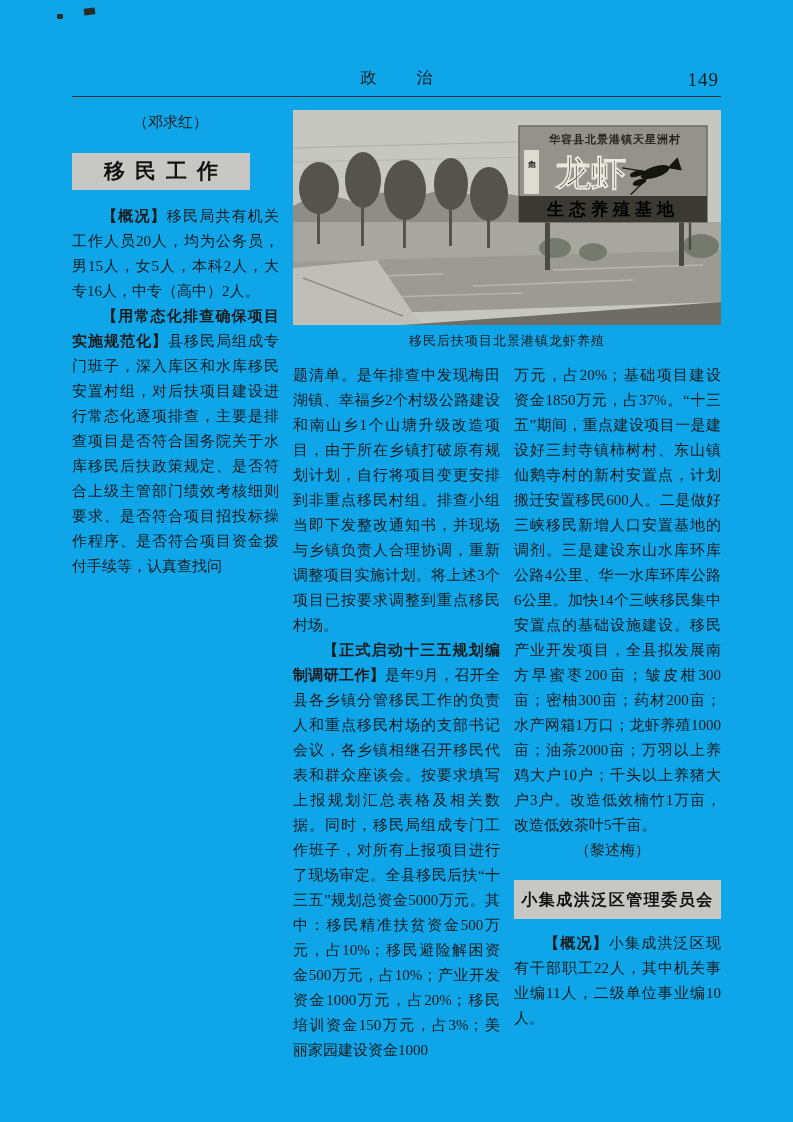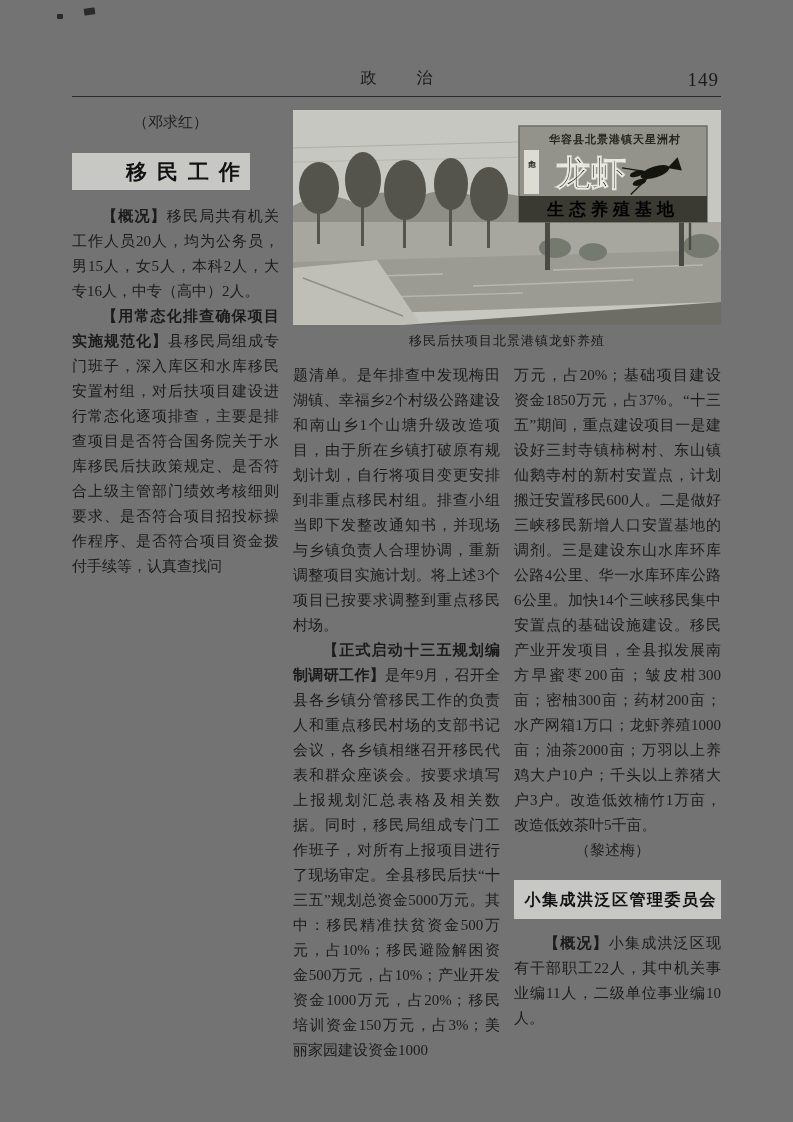--- a/index.html
+++ b/index.html
@@ -4,40 +4,40 @@
 <style>
   * { margin:0; padding:0; box-sizing:border-box; }
   html,body { background:#ffffff; }
   body {
     width:793px; height:1122px; overflow:hidden;
     font-family:"Liberation Serif","DejaVu Serif",serif;
     color:#1b1b1b;
   }
   .page {
     position:relative; width:793px; height:1122px;
-    background:#737373; padding:68px 72px 0 72px;
+    background:#0ea5e9; padding:68px 72px 0 72px;
   }
   .speck { position:absolute; background:#2a2a2a; border-radius:1px; }
   .s1 { left:84px; top:8px;  width:11px; height:7px; transform:rotate(-8deg); }
   .s2 { left:57px; top:14px; width:6px;  height:5px; }
 
   .header { position:relative; text-align:center; border-bottom:1.6px solid #2c2c2c; padding-bottom:7px; }
   .header-title { font-size:16px; letter-spacing:12px; padding-left:12px; }
   .page-num { position:absolute; right:2px; top:1px; font-size:19px; letter-spacing:1px; }
 
   .content { display:flex; gap:14px; margin-top:13px; }
   .col { width:207px; font-size:15px; line-height:25px; text-align:justify; text-justify:inter-ideograph; }
   .p-cont { margin:0; }
   .p { margin:0; text-indent:2em; }
   .lead { font-weight:700; }
   .author { text-align:center; padding-right:10px; color:#222; }
 
   .section-box {
-    background:#c7c7c4; color:#111; text-align:right; font-weight:700;
-    font-family:Liberation Sans, sans-serif;
+    background:#c7c7c4; color:#111; text-align:center; font-weight:700;
+    font-family:Liberation Serif, serif;
   }
   .box-lg { width:178px; font-size:21px; letter-spacing:10px; padding:6px 0 6px 10px; margin:18px 0 14px 0; }
   .box-sm { width:100%; font-size:16px; letter-spacing:1.5px; padding:7px 4px; margin:17px 0 12px 0; }
 
   .right-wrap { width:428px; display:flex; flex-direction:column; }
   .figure { width:428px; }
   .figure svg { display:block; width:428px; height:215px; }
   .caption {
     text-align:center; font-size:13px; font-weight:400; letter-spacing:1px;
     margin:7px 0 13px 0;

